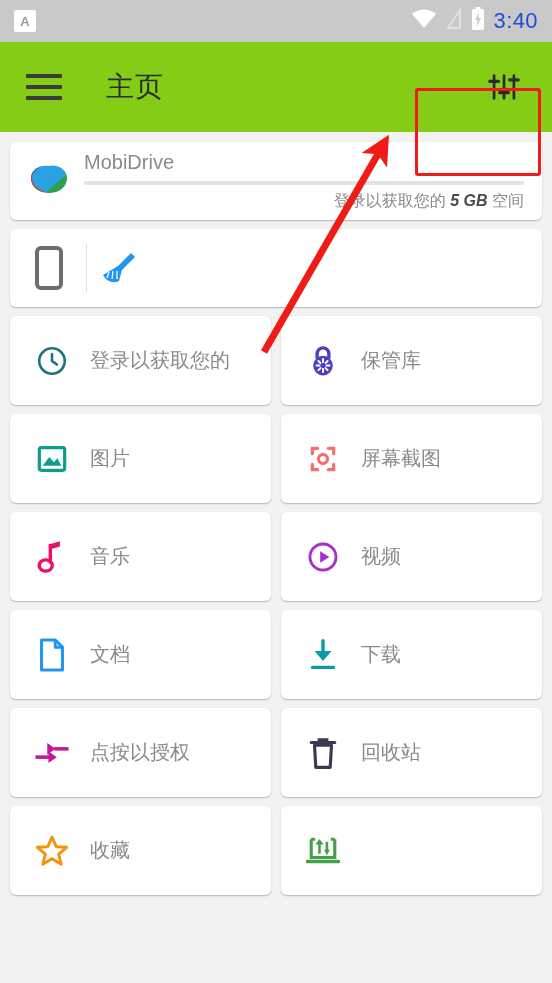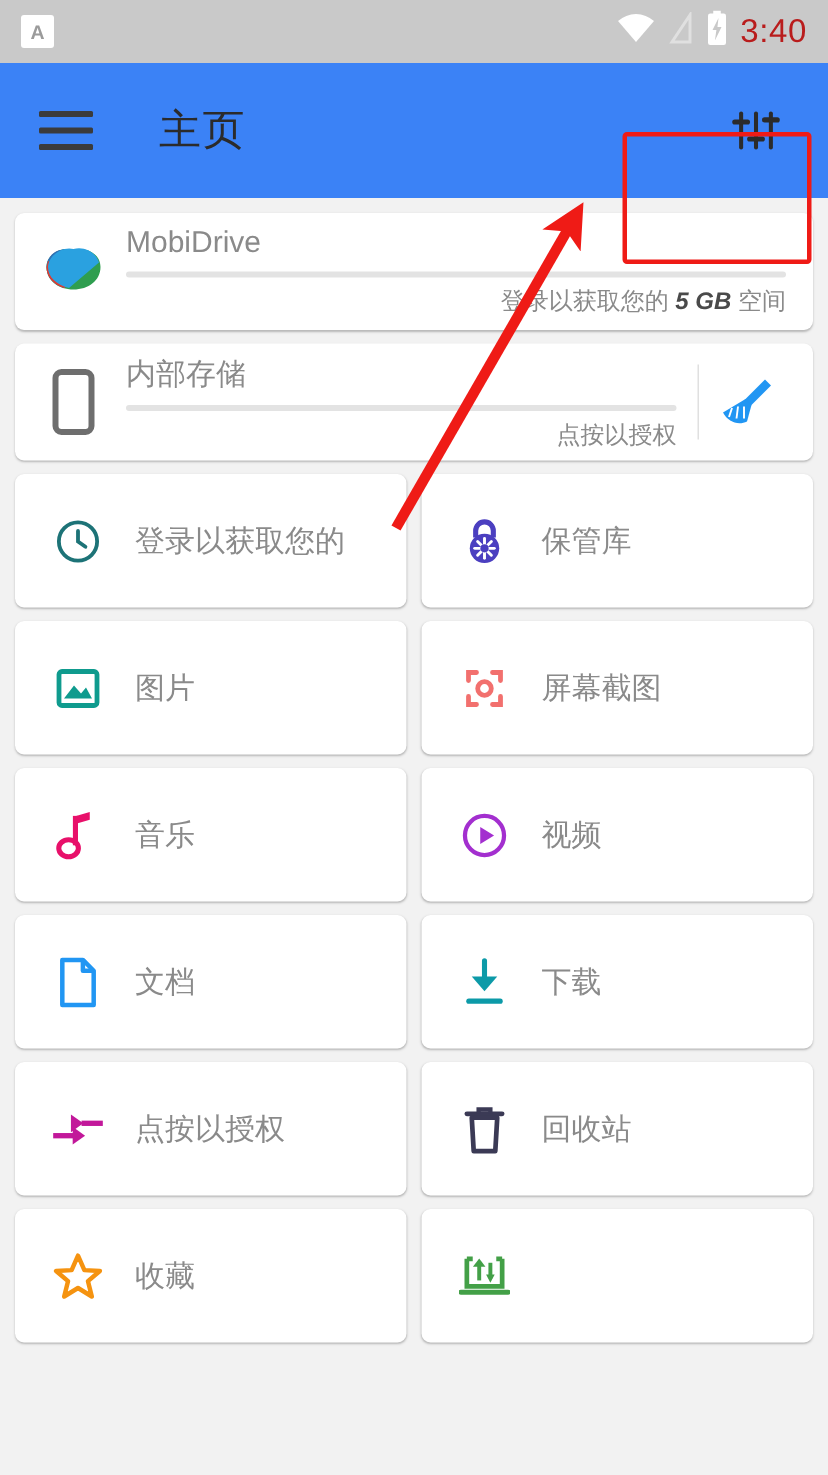--- a/index.html
+++ b/index.html
@@ -19,25 +19,25 @@
   }
   .sb-left { display: flex; align-items: center; gap: 8px; }
   .sb-appicon {
     width: 22px; height: 22px; background: #ffffff; border-radius: 2px;
     display: flex; align-items: center; justify-content: center;
     font-size: 13px; font-weight: 700; color: #9b9b9b; line-height: 1;
   }
   .sb-right {
     margin-left: auto; display: flex; align-items: center; gap: 9px;
   }
-  .sb-time { color: #b91c1c; font-size: 22px; letter-spacing: .4px; }
+  .sb-time { color: #1d4ed8; font-size: 22px; letter-spacing: .4px; }
 
   
   .appbar {
-    height: 90px; background: #3b82f6;
+    height: 90px; background: #84cc16;
     display: flex; align-items: center; padding: 0 20px;
     position: relative;
   }
   .hamburger {
     width: 36px; height: 26px; display: flex; flex-direction: column;
     justify-content: space-between; margin-left: 6px; cursor: pointer;
   }
   .hamburger i { display: block; height: 4px; background: #3b3b3b; border-radius: 1px; }
   .appbar-title {
     font-size: 28px; color: #2b2b2b; margin-left: 44px; letter-spacing: 1px;
@@ -165,27 +165,20 @@
           </div>
         <div class="storage-sub"><span>登录以获取您的 </span><b>5 GB</b><span> 空间</span></div>
       </div>
     </div>
 
     <div class="card storage-card">
       <div class="storage-icon">
         <svg width="30" height="46" viewBox="0 0 30 46">
           <rect x="3" y="3" width="24" height="40" rx="4" fill="none" stroke="#6e6e6e" stroke-width="4"></rect>
         </svg>
-      </div>
-      <div class="storage-body">
-        <div class="storage-name">内部存储</div>
-        <div class="progress">
-            <span></span>
-          </div>
-        <div class="storage-sub">点按以授权</div>
       </div>
       <div class="divider-v"></div>
       <div class="clean-btn">
         <svg width="46" height="46" viewBox="0 0 46 46">
           <g fill="#2196f3">
             <path d="M36 8 L40 12 L26 26 L22 22 Z"></path>
             <path d="M23 21 L27 25 L24 36 C18 39 11 36 8 30 Z"></path>
           </g>
           <g stroke="#ffffff" stroke-width="1.3">
             <line x1="14" y1="27" x2="12" y2="33"></line>

